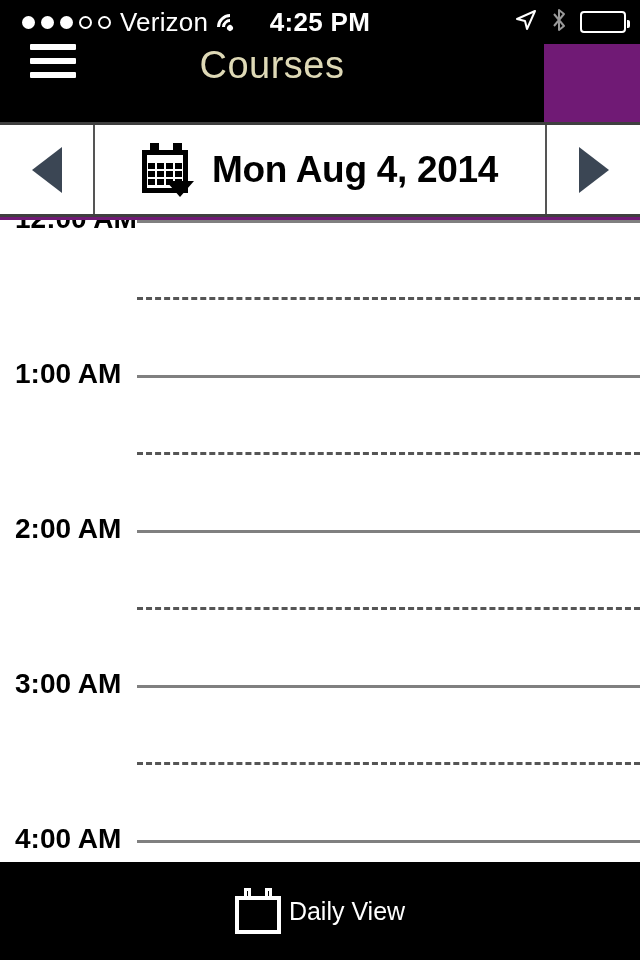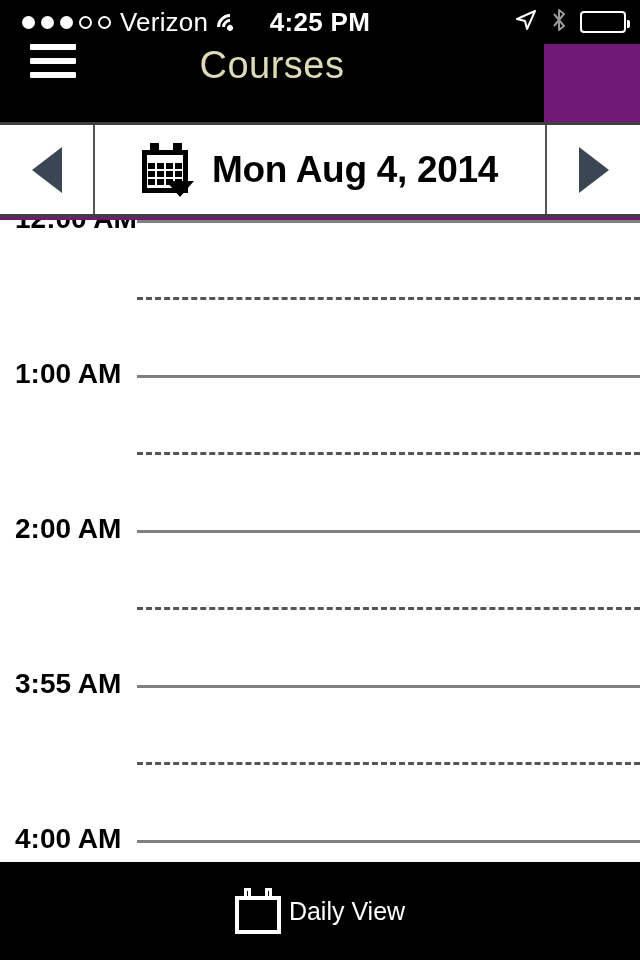--- a/index.html
+++ b/index.html
@@ -250,21 +250,21 @@
       <span class="hour-label">1:00 AM</span>
       <span class="hour-line"></span>
       <span class="half-line"></span>
     </div>
     <div class="hour-row">
       <span class="hour-label">2:00 AM</span>
       <span class="hour-line"></span>
       <span class="half-line"></span>
     </div>
     <div class="hour-row">
-      <span class="hour-label">3:55 AM</span>
+      <span class="hour-label">3:00 AM</span>
       <span class="hour-line"></span>
       <span class="half-line"></span>
     </div>
     <div class="hour-row">
       <span class="hour-label">4:00 AM</span>
       <span class="hour-line"></span>
 
     </div>
   </div>
 

